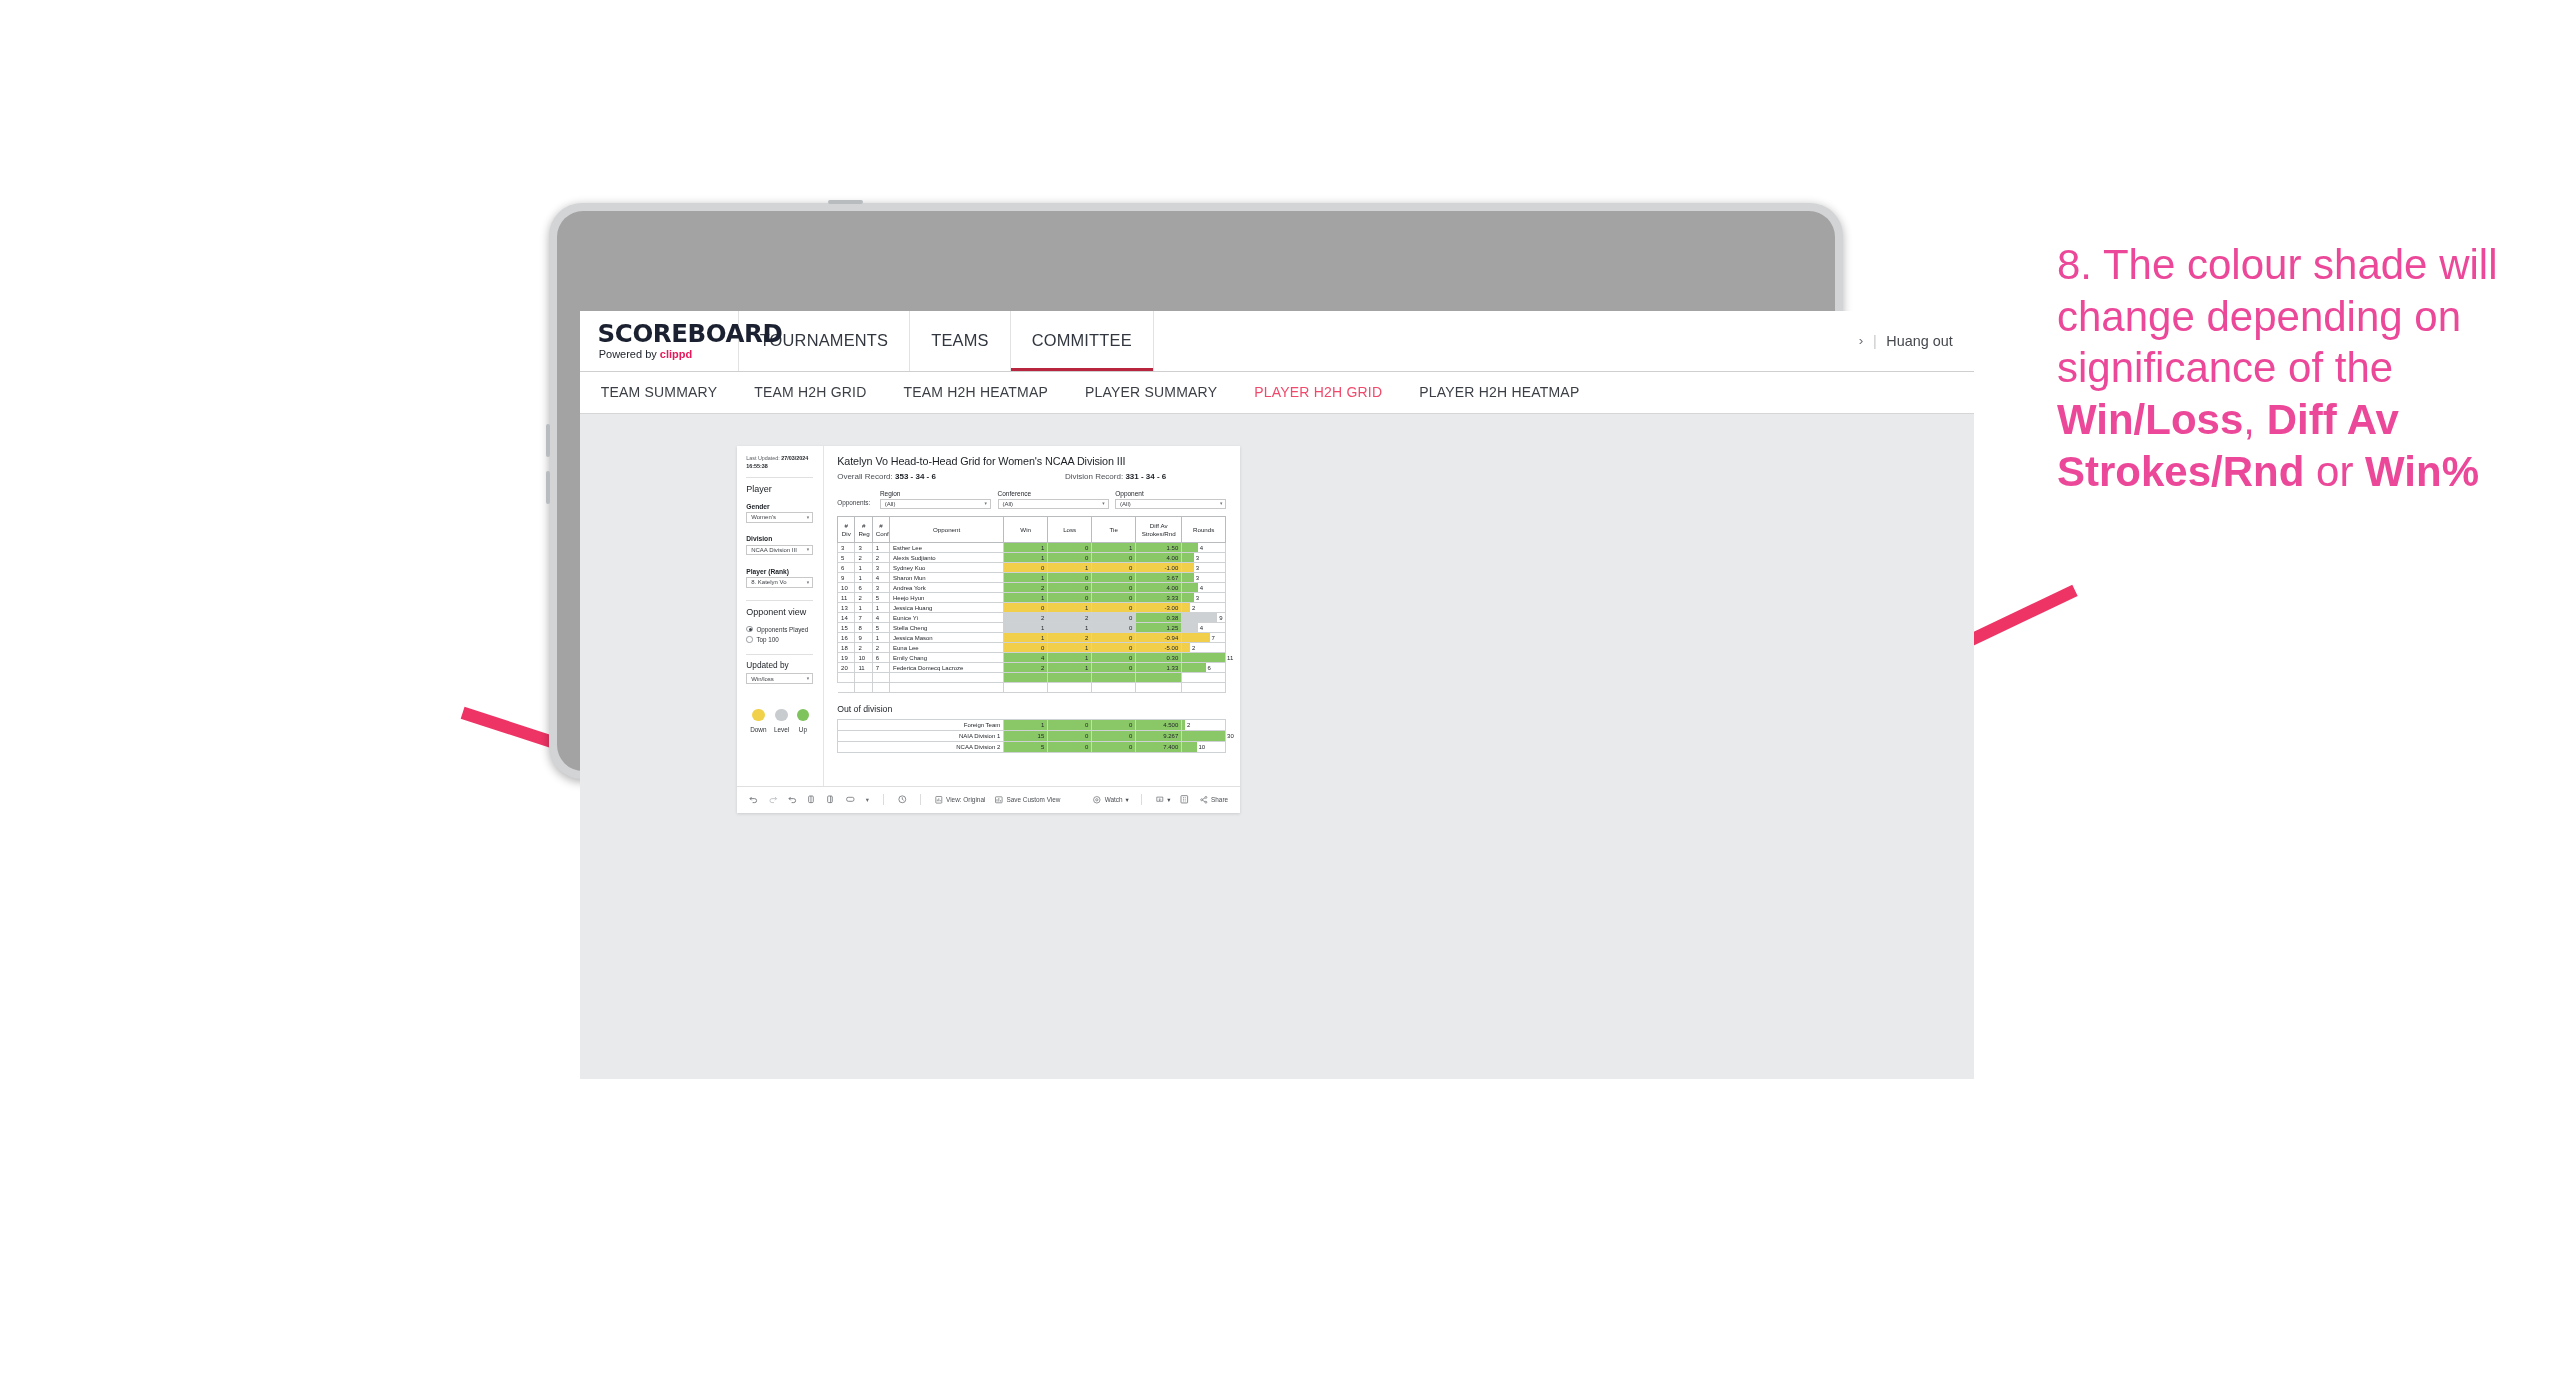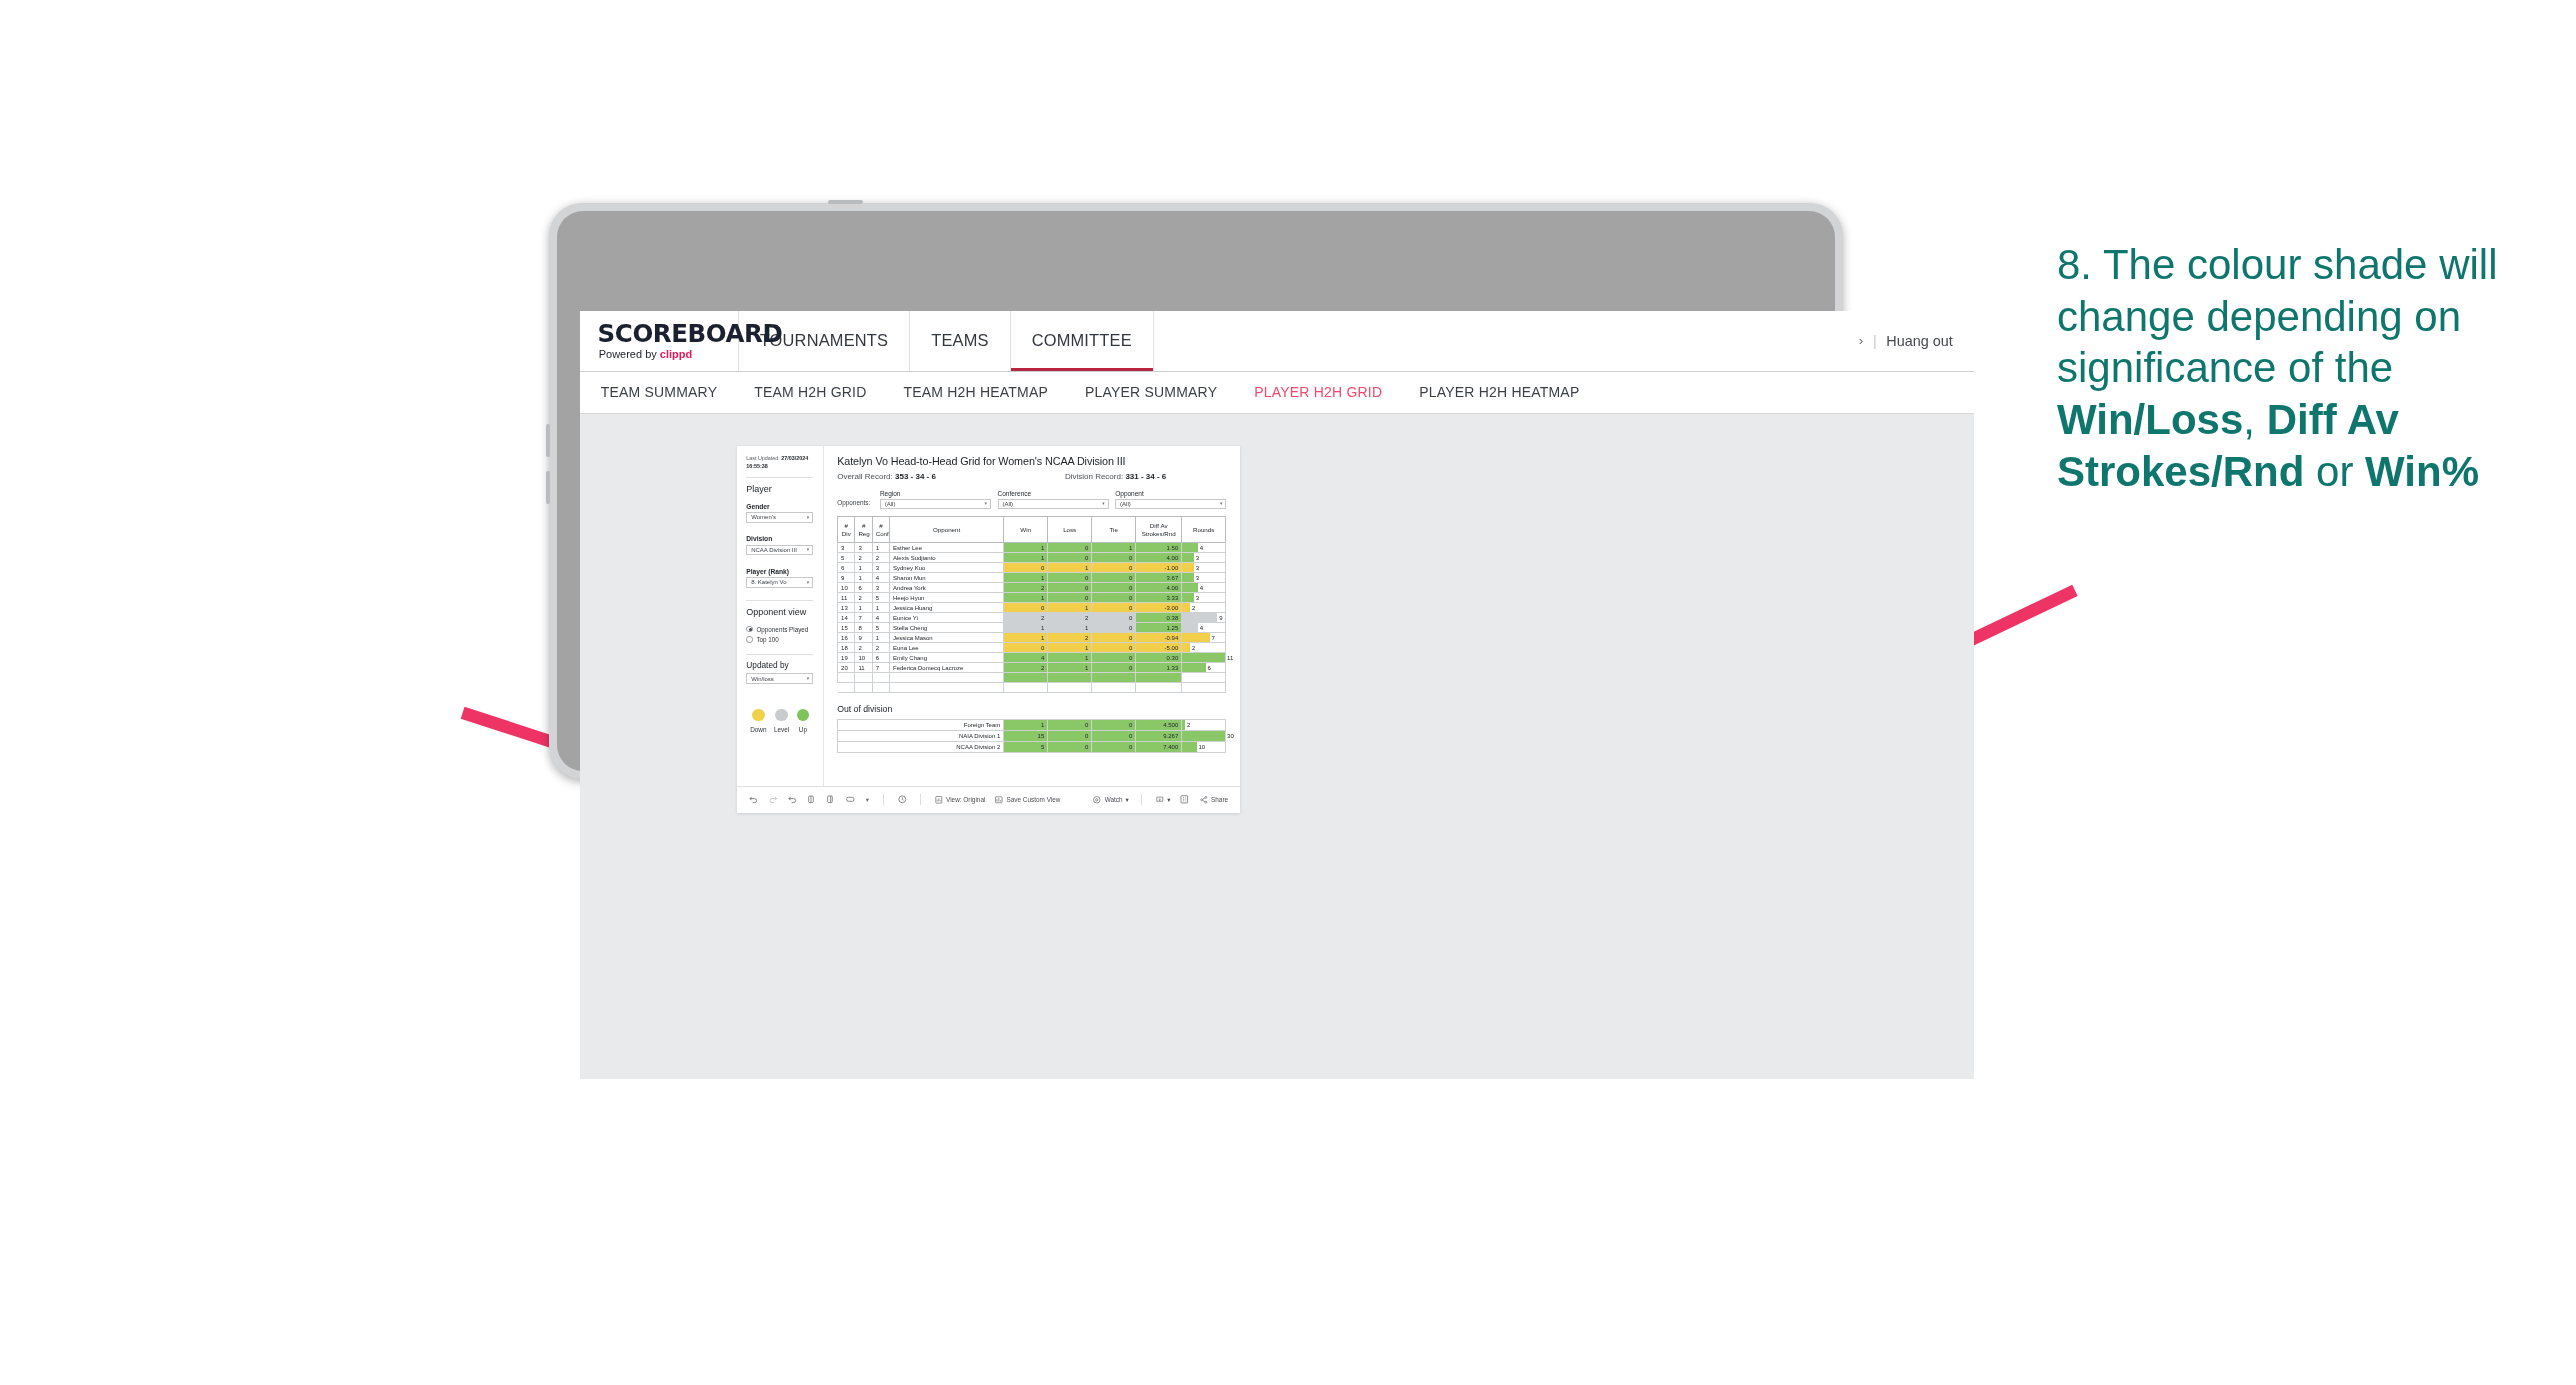--- a/index.html
+++ b/index.html
@@ -4,21 +4,21 @@
 <style>
   html,body{margin:0;padding:0;}
   body{
     width:2576px;height:1386px;overflow:hidden;background:#ffffff;
     font-family:"Liberation Sans", sans-serif;
     -webkit-font-smoothing:antialiased;
   }
   .stage{position:relative;width:2576px;height:1386px;}
 
   
-  .anno{position:absolute;color:#0f766e;font-size:42px;line-height:1.23;font-family:"Liberation Sans",sans-serif;}
+  .anno{position:absolute;color:#ec4899;font-size:42px;line-height:1.23;font-family:"Liberation Sans",sans-serif;}
   #anno-left{left:3.9px;top:545px;width:520px;}
   #anno-right{left:2057px;top:239px;width:510px;}
   .anno b{font-weight:bold;}
 
   .arrow{position:absolute;}
 
   
   .tablet{
     position:absolute;left:549px;top:203px;width:1294px;height:576px;
     background:#d2d4d6;border-radius:33px;

